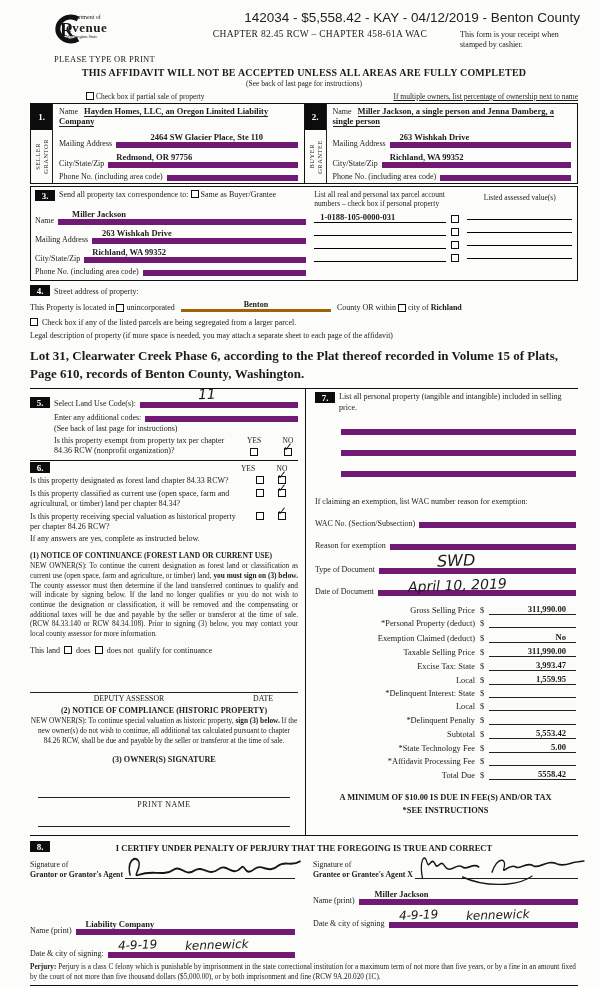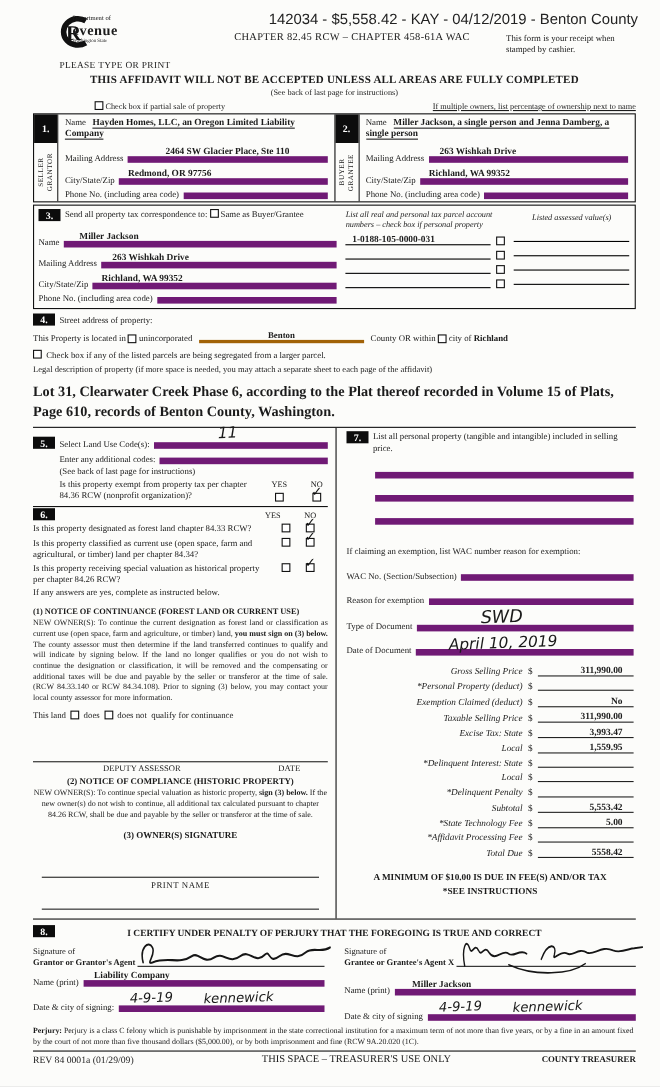--- a/index.html
+++ b/index.html
@@ -46,21 +46,21 @@
   .fill { flex:1; border-bottom:6px solid #701a75; min-height:10px; margin-left:4px; }
   .val { font-weight:bold; font-size:8.5px; }
   .name-wrap .val { border-bottom:1px solid #222; }
   .mt2{margin-top:2px;} .mt3{margin-top:3px;} .mt4{margin-top:4px;} .mt6{margin-top:6px;} .mt8{margin-top:8px;} .mt10{margin-top:10px;} .mt14{margin-top:14px;}
 
   .sec3 { display:flex; border:1.2px solid #111; margin-top:2px; padding:3px 5px 4px 4px; font-size:8px; }
   .sec3-left { width:52%; padding-right:8px; }
   .sec3-right { flex:1; display:flex; gap:8px; }
   .parcel-col { flex:1.25; }
   .assessed-col { flex:0.9; }
-  .colhead { font-size:7.5px; line-height:1.25;font-style:italic; }
+  .colhead { font-size:7.5px; line-height:1.25; }
   .prow { display:flex; align-items:flex-end; margin-top:3px; }
   .prow .pline { flex:1; border-bottom:1px solid #000000; min-height:10px; font-weight:bold; font-size:8.5px; padding-left:6px; }
   .prow .cb { margin-left:5px; }
 
   .sec4 { margin-top:4px; font-size:8px; }
   .located { display:flex; align-items:flex-end; margin-top:4px; }
   .benton-line { width:150px; border-bottom:3px solid #a16207; text-align:center; font-weight:bold; margin:0 6px; }
   .legal-label { margin-top:4px; font-size:7.8px; }
   .legal { font-size:13px; font-weight:bold; line-height:1.4; margin:7px 0 5px 0; }
 
@@ -83,21 +83,21 @@
 
   .dep-line { border-bottom:1px solid #222; height:12px; margin-top:26px; }
   .dep-labels { display:flex; font-size:7.8px; margin-top:1px; }
   .dep-labels .d1 { flex:1; text-align:center; }
   .dep-labels .d2 { width:70px; text-align:center; }
 
   .pn-line { border-bottom:1px solid #222; height:12px; margin:14px 8px 0 8px; }
   .pn-label { text-align:center; font-size:8px; font-weight:bold; margin-top:2px; }
 
   .money-row { display:flex; align-items:flex-end; margin-top:3.2px; }
-  .money-label { width:160px; text-align:right; font-size:8.4px; white-space:nowrap;font-style:italic; }
+  .money-label { width:160px; text-align:right; font-size:8.4px; white-space:nowrap; }
   .money-dollar { width:14px; text-align:center; font-size:8.4px; }
   .money-val { flex:1; border-bottom:1px solid #222; min-height:10px; text-align:right; font-weight:bold; font-size:8.6px; padding-right:10px; }
 
   .minimum { font-weight:bold; font-size:8.4px; text-align:center; margin-top:12px; line-height:1.5; }
 
   .sec8 { margin-top:5px; position:relative; }
   .certify { text-align:center; font-weight:bold; font-size:8.6px; padding-top:2px; }
   .sigs { display:flex; margin-top:6px; gap:18px; }
   .sig-half { flex:1; font-size:8px; }
   .sigrow { display:flex; align-items:flex-end; }
@@ -518,21 +518,21 @@
               <span class="b">Grantor or Grantor's Agent</span>
             </span>
             <span class="sigline">
               <svg viewBox="0 0 200 30" preserveAspectRatio="none">
                 <path d="M6 22 C2 10 12 4 16 10 C20 16 8 24 16 22 C34 17 44 24 58 17 C66 13 70 24 82 18 C92 13 98 24 110 17 C120 11 126 24 136 16 C142 11 140 24 152 17 C162 11 168 22 180 14 C188 9 196 15 206 10" fill="none" stroke="#161616" stroke-width="1.7" stroke-linecap="round"></path>
               </svg>
             </span>
           </div>
           <div class="frow mt2">
             <span class="lab">Name (print)</span>
-            <span class="fill val" style="padding-left:10px;">Liability Company</span>
+            <span class="fill val" style="padding-left:10px;margin-top:38px;">Liability Company</span>
           </div>
           <div class="frow mt3" style="align-items:flex-end;">
             <span class="lab">Date &amp; city of signing:</span>
             <span class="fill" style="min-height:16px; white-space:nowrap;">
               <span class="hw hw-date">4-9-19</span>
               <span class="hw hw-city">kennewick</span>
             </span>
           </div>
         </div>
         <div class="sig-half">

